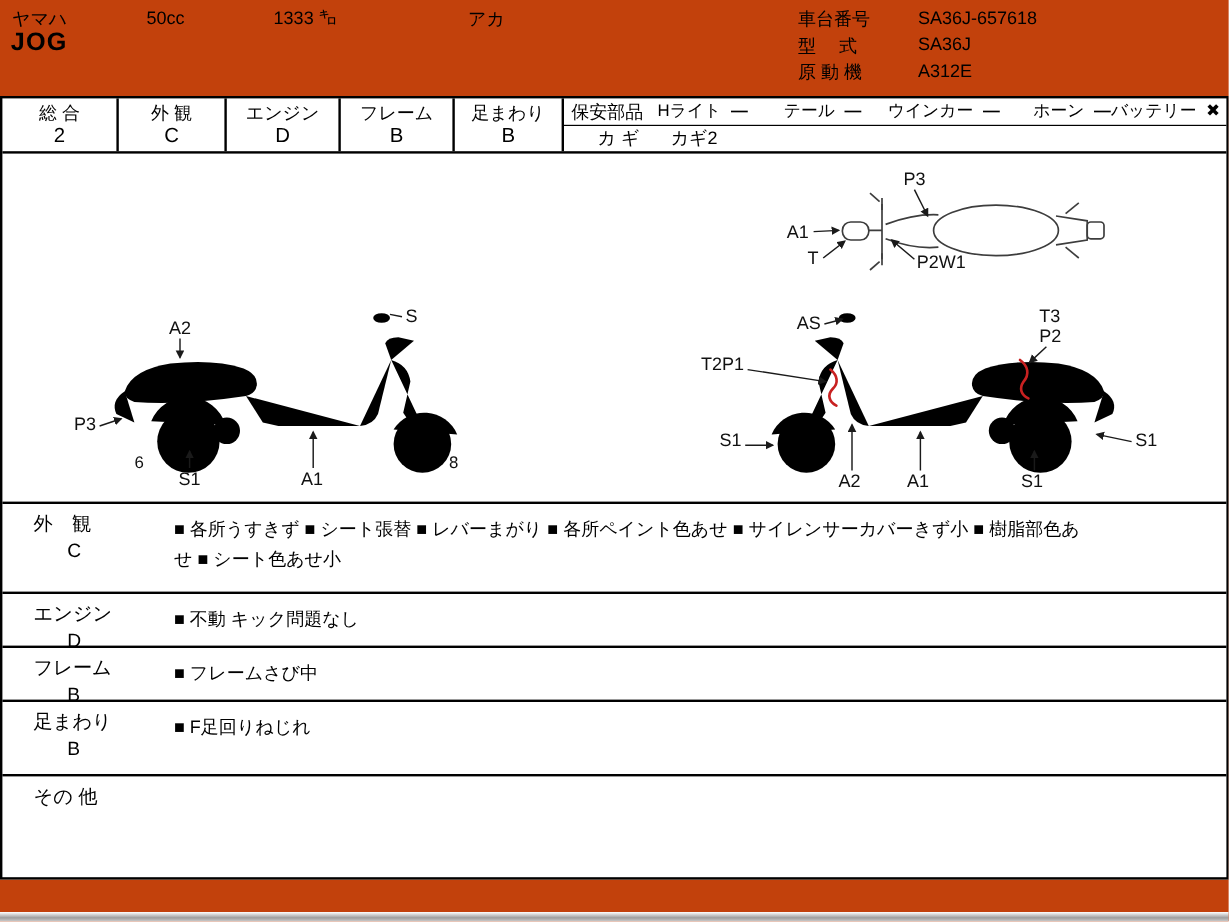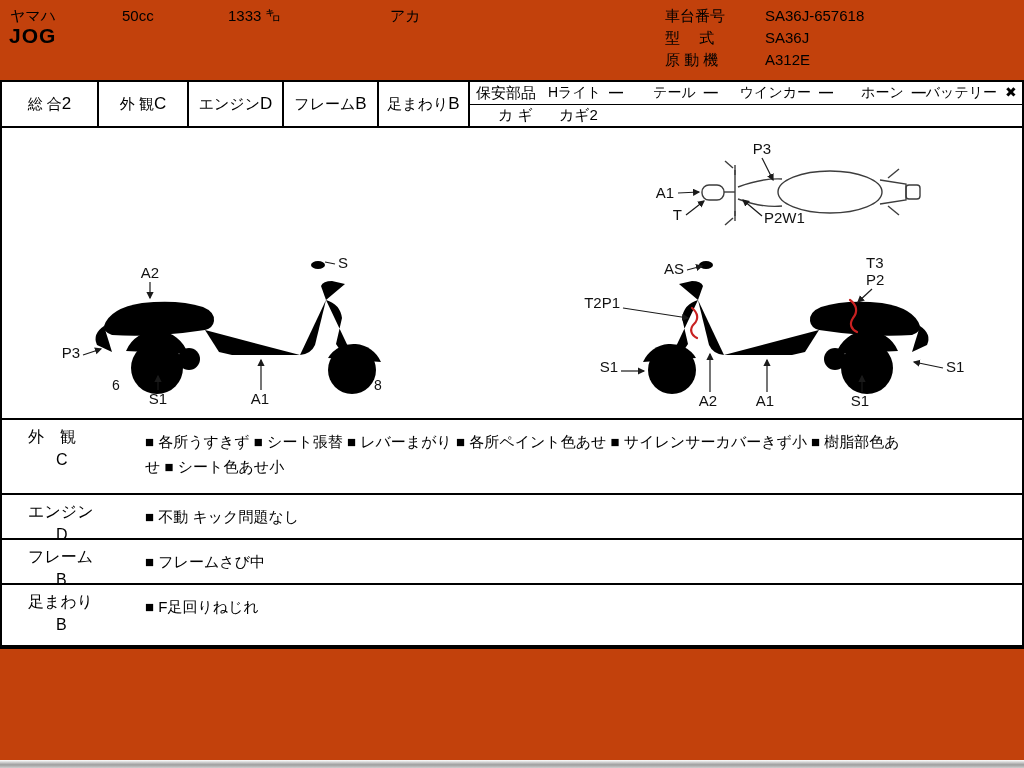--- a/index.html
+++ b/index.html
@@ -10,21 +10,21 @@
   }
   .hdr-item { position:absolute; font-size:15px; white-space:nowrap; }
   .model { font-size:21px; font-weight:bold; letter-spacing:1px; }
   .hdr-right { position:absolute; left:665px; top:7px; font-size:15px; }
   .hdr-right .row { display:flex; height:22px; align-items:flex-start; }
   .hdr-right .lbl { width:100px; }
 
   .grid { position:absolute; left:0; top:80px; width:1024px; border:2px solid #000; background:#fff; }
 
   .ratings { display:flex; height:46px; border-bottom:2px solid #000; }
-  .rcell { border-right:2px solid #000; display:flex; flex-direction:row; align-items:center; justify-content:center; line-height:1.15; }
+  .rcell { border-right:2px solid #000; display:flex; flex-direction:column; align-items:center; justify-content:center; line-height:1.15; }
   .rcell:nth-child(1){ width:97px; }
   .rcell:nth-child(2){ width:90px; }
   .rcell:nth-child(3){ width:95px; }
   .rcell:nth-child(4){ width:95px; }
   .rcell:nth-child(5){ width:91px; }
   .rlabel { font-size:15px; }
   .rvalue { font-size:17px; }
 
   .safety { flex:1; display:flex; flex-direction:column; font-size:15px; }
   .safety .line1 { display:flex; align-items:center; height:23px; border-bottom:1px solid #000; padding-left:6px; white-space:nowrap; }
@@ -246,17 +246,24 @@
       </div>
       <div class="ctext">■ フレームさび中</div>
     </div>
     <div class="crow h-c">
       <div class="cl">
         <div>足まわり</div>
         <div class="cgrade">B</div>
       </div>
       <div class="ctext">■ F足回りねじれ</div>
     </div>
+    <div class="crow h-d">
+      <div class="cl">
+        <div>その 他</div>
+        <div class="cgrade"></div>
+      </div>
+      <div class="ctext"></div>
+    </div>
 
   </div>
 
   <div class="scan-edge"></div>
 </div>
 
 </body></html>

